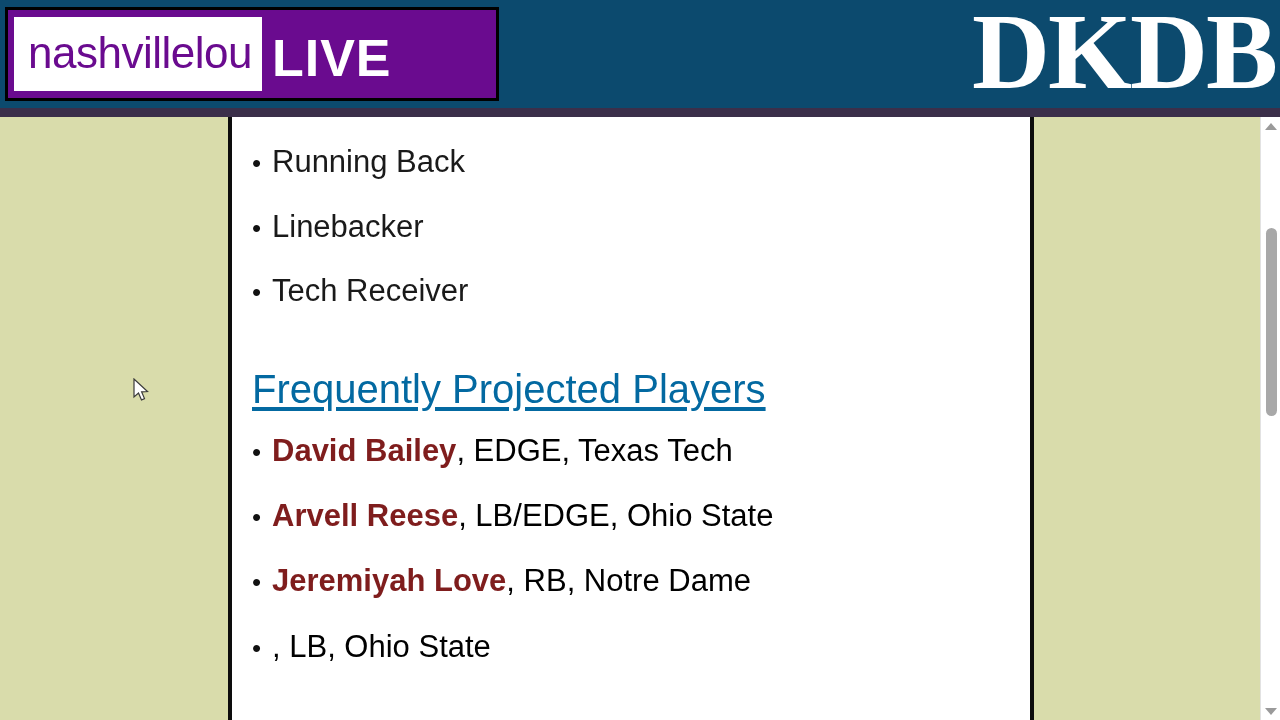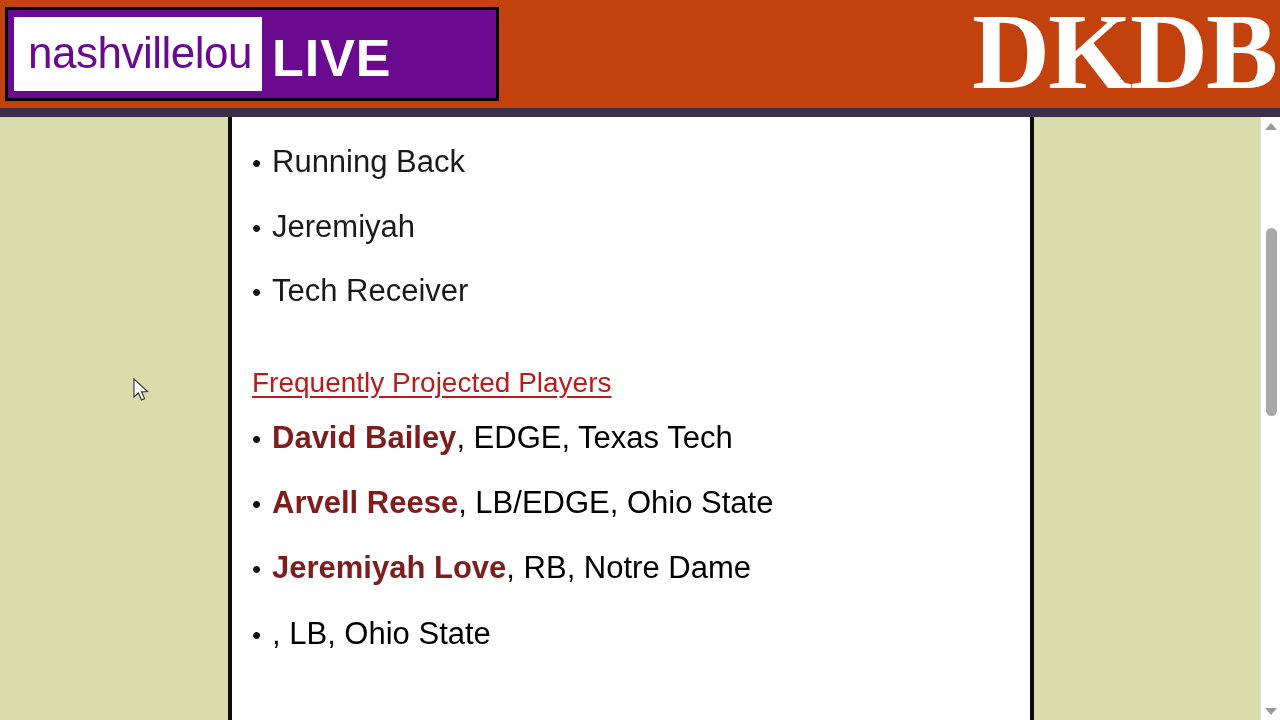--- a/index.html
+++ b/index.html
@@ -7,21 +7,21 @@
   html, body {
     width:1280px; height:720px; overflow:hidden;
     background:#ffffff;
     font-family:"Liberation Sans", sans-serif;
   }
   .screen { position:relative; width:1280px; height:720px; overflow:hidden; }
 
   
   .header {
     position:absolute; left:0; top:0; width:1280px; height:108px;
-    background:#c2410c;
+    background:#0c4a6e;
   }
   .brand-logo {
     position:absolute; left:5px; top:7px; width:494px; height:94px;
     background:#6a0b8f;
     border:3px solid #000000;
     display:flex; align-items:center;
   }
   .brand-word {
     background:#ffffff;
     color:#6a0b8f;
@@ -86,22 +86,22 @@
   }
   .bullet-dot {
     width:20px; display:inline-block;
     font-size:26px; line-height:1;
     color:#111111;
   }
   .name-red { color:#7f1d1d; font-weight:700; }
   .rest-black { color:#000000; }
 
   .section-head {
-    font-size:28px;
-    color:#b91c1c;
+    font-size:40px;
+    color:#0369a1;
     font-weight:400;
     text-decoration:underline;
     text-underline-offset:4px;
     white-space:nowrap;
   }
 
   
   .scrollbar {
     position:absolute; right:0; top:117px; width:20px; height:603px;
     background:#ffffff;
@@ -152,21 +152,21 @@
   <div class="doc">
     <div class="doc-inner">
 
       <div class="bullet-line" style="margin-top:27px;">
         <span class="bullet-dot">•</span>
         <span>Running Back</span>
       </div>
 
       <div class="bullet-line" style="margin-top:29px;">
         <span class="bullet-dot">•</span>
-        <span>Jeremiyah</span>
+        <span>Linebacker</span>
       </div>
 
       <div class="bullet-line" style="margin-top:29px;">
         <span class="bullet-dot">•</span>
         <span>Tech Receiver</span>
       </div>
 
       <div class="section-head" style="margin-top:58px;">Frequently Projected Players</div>
 
       <div class="bullet-line" style="margin-top:21px;">

